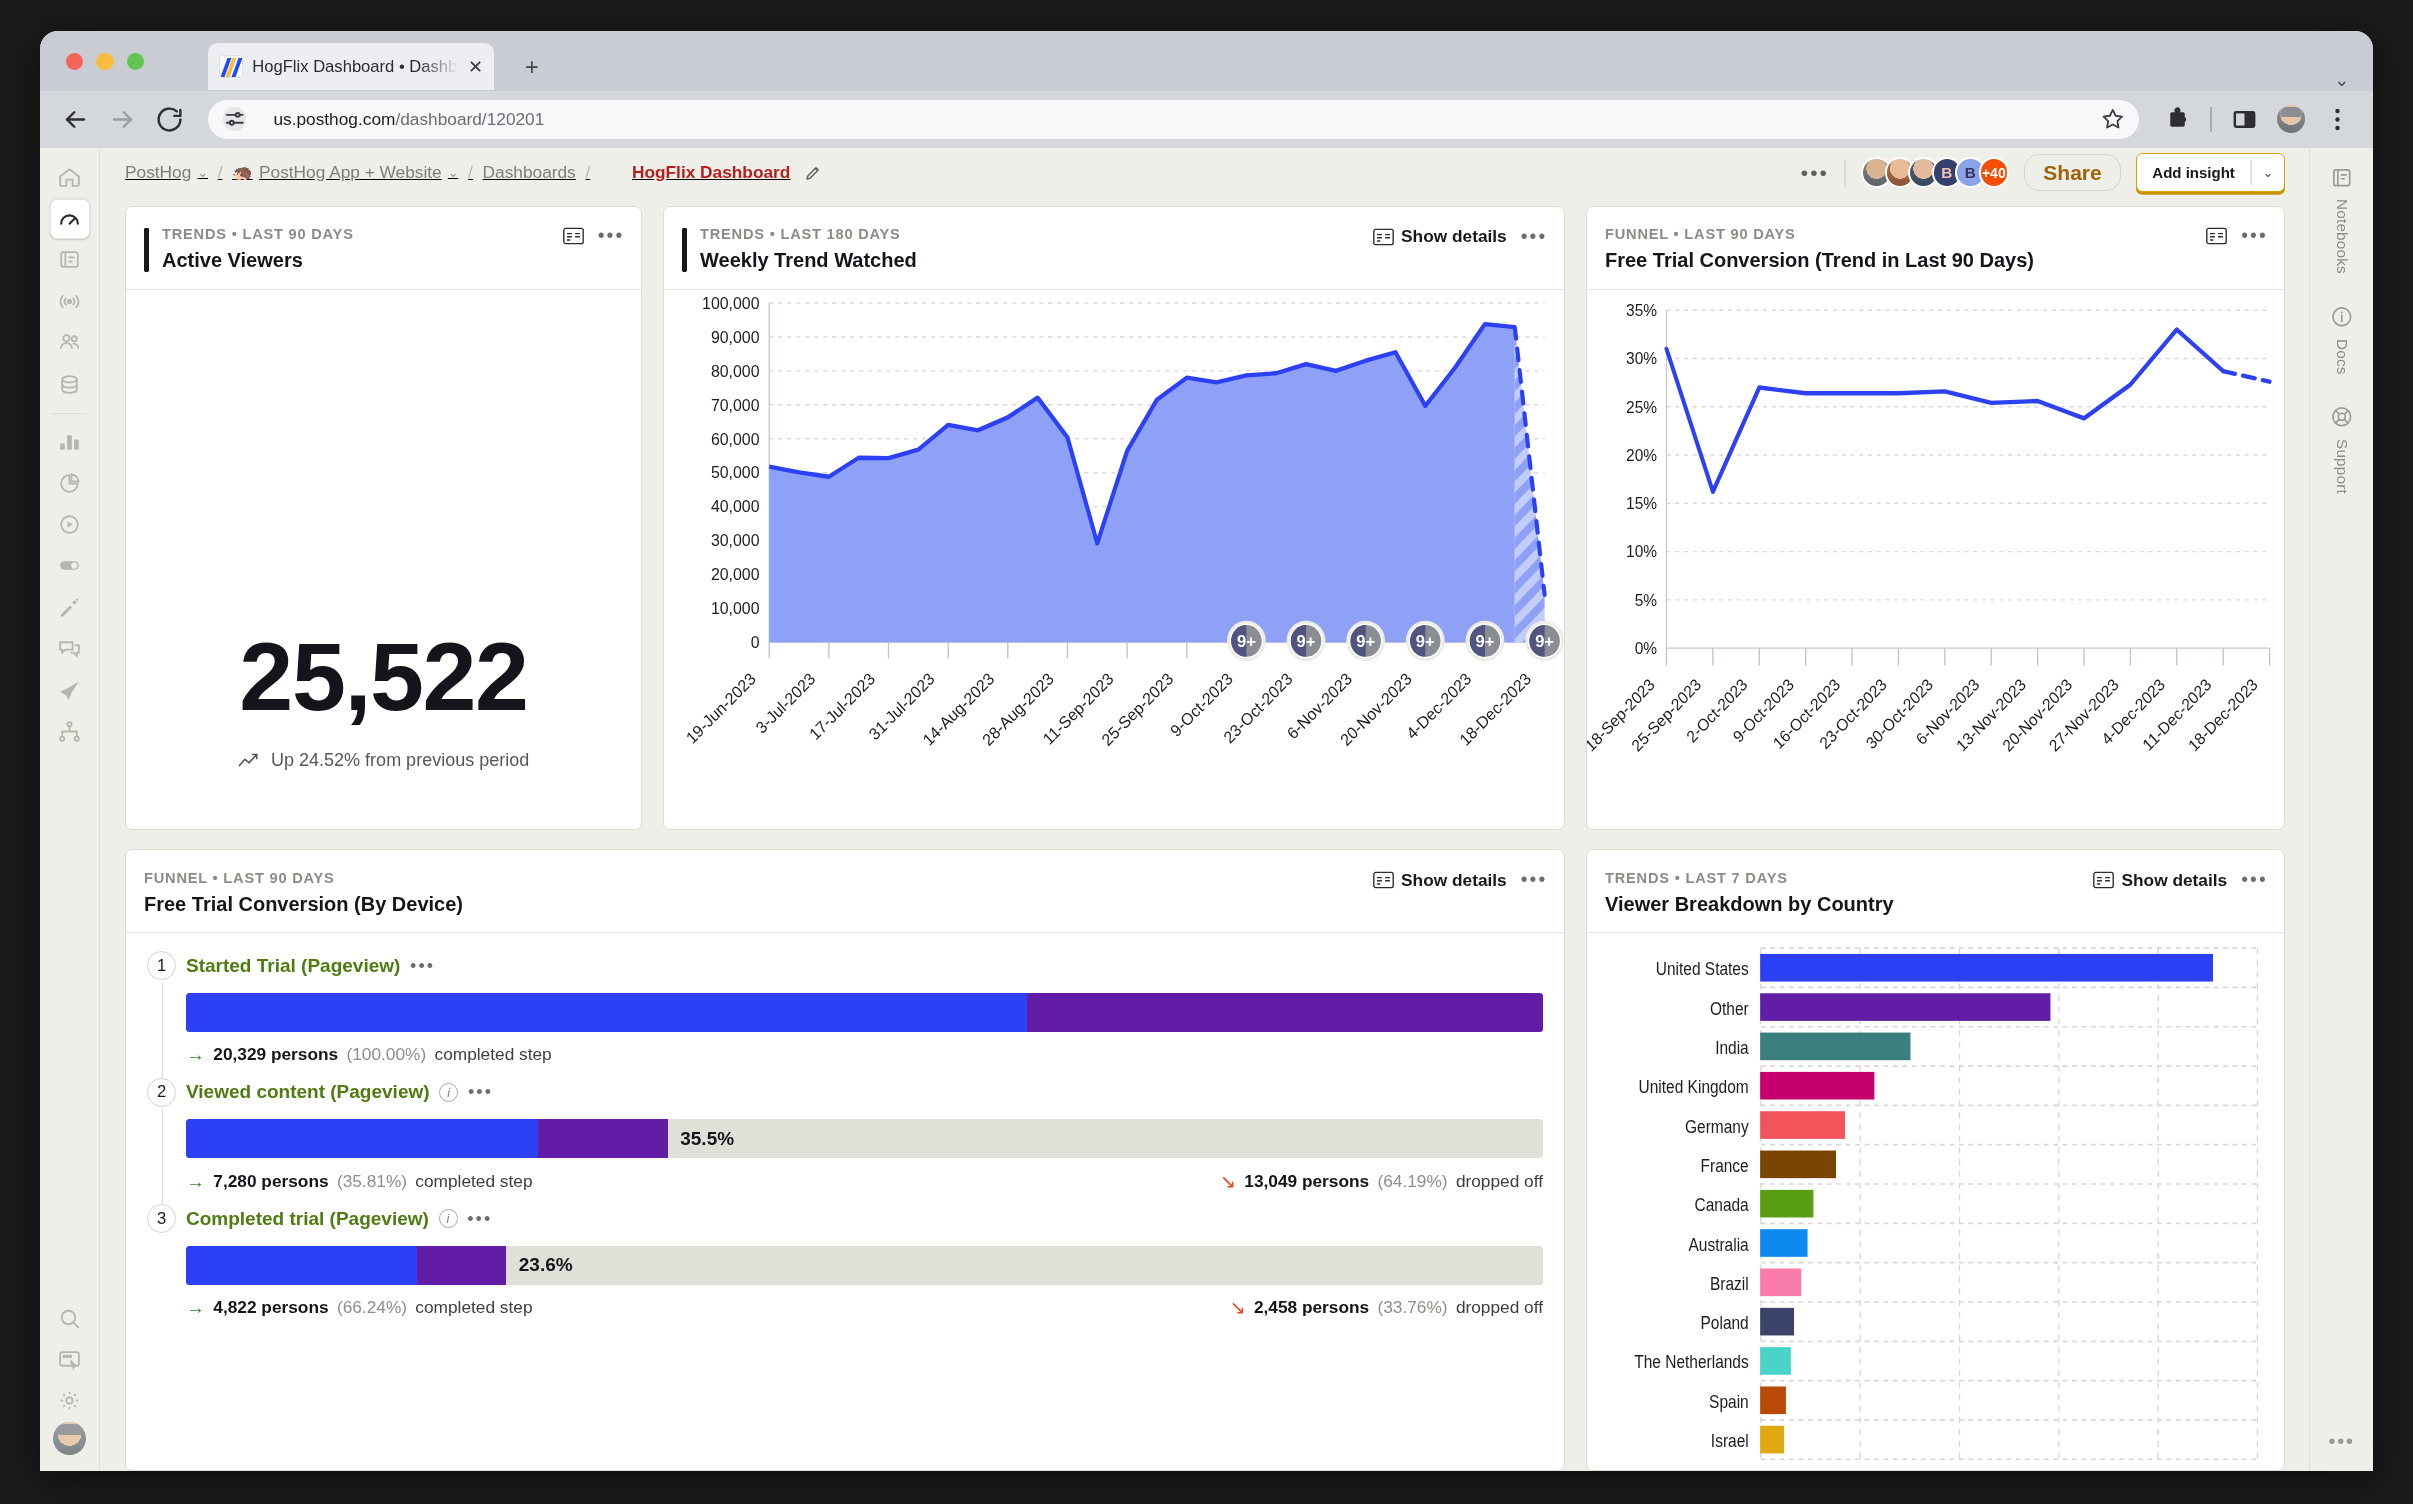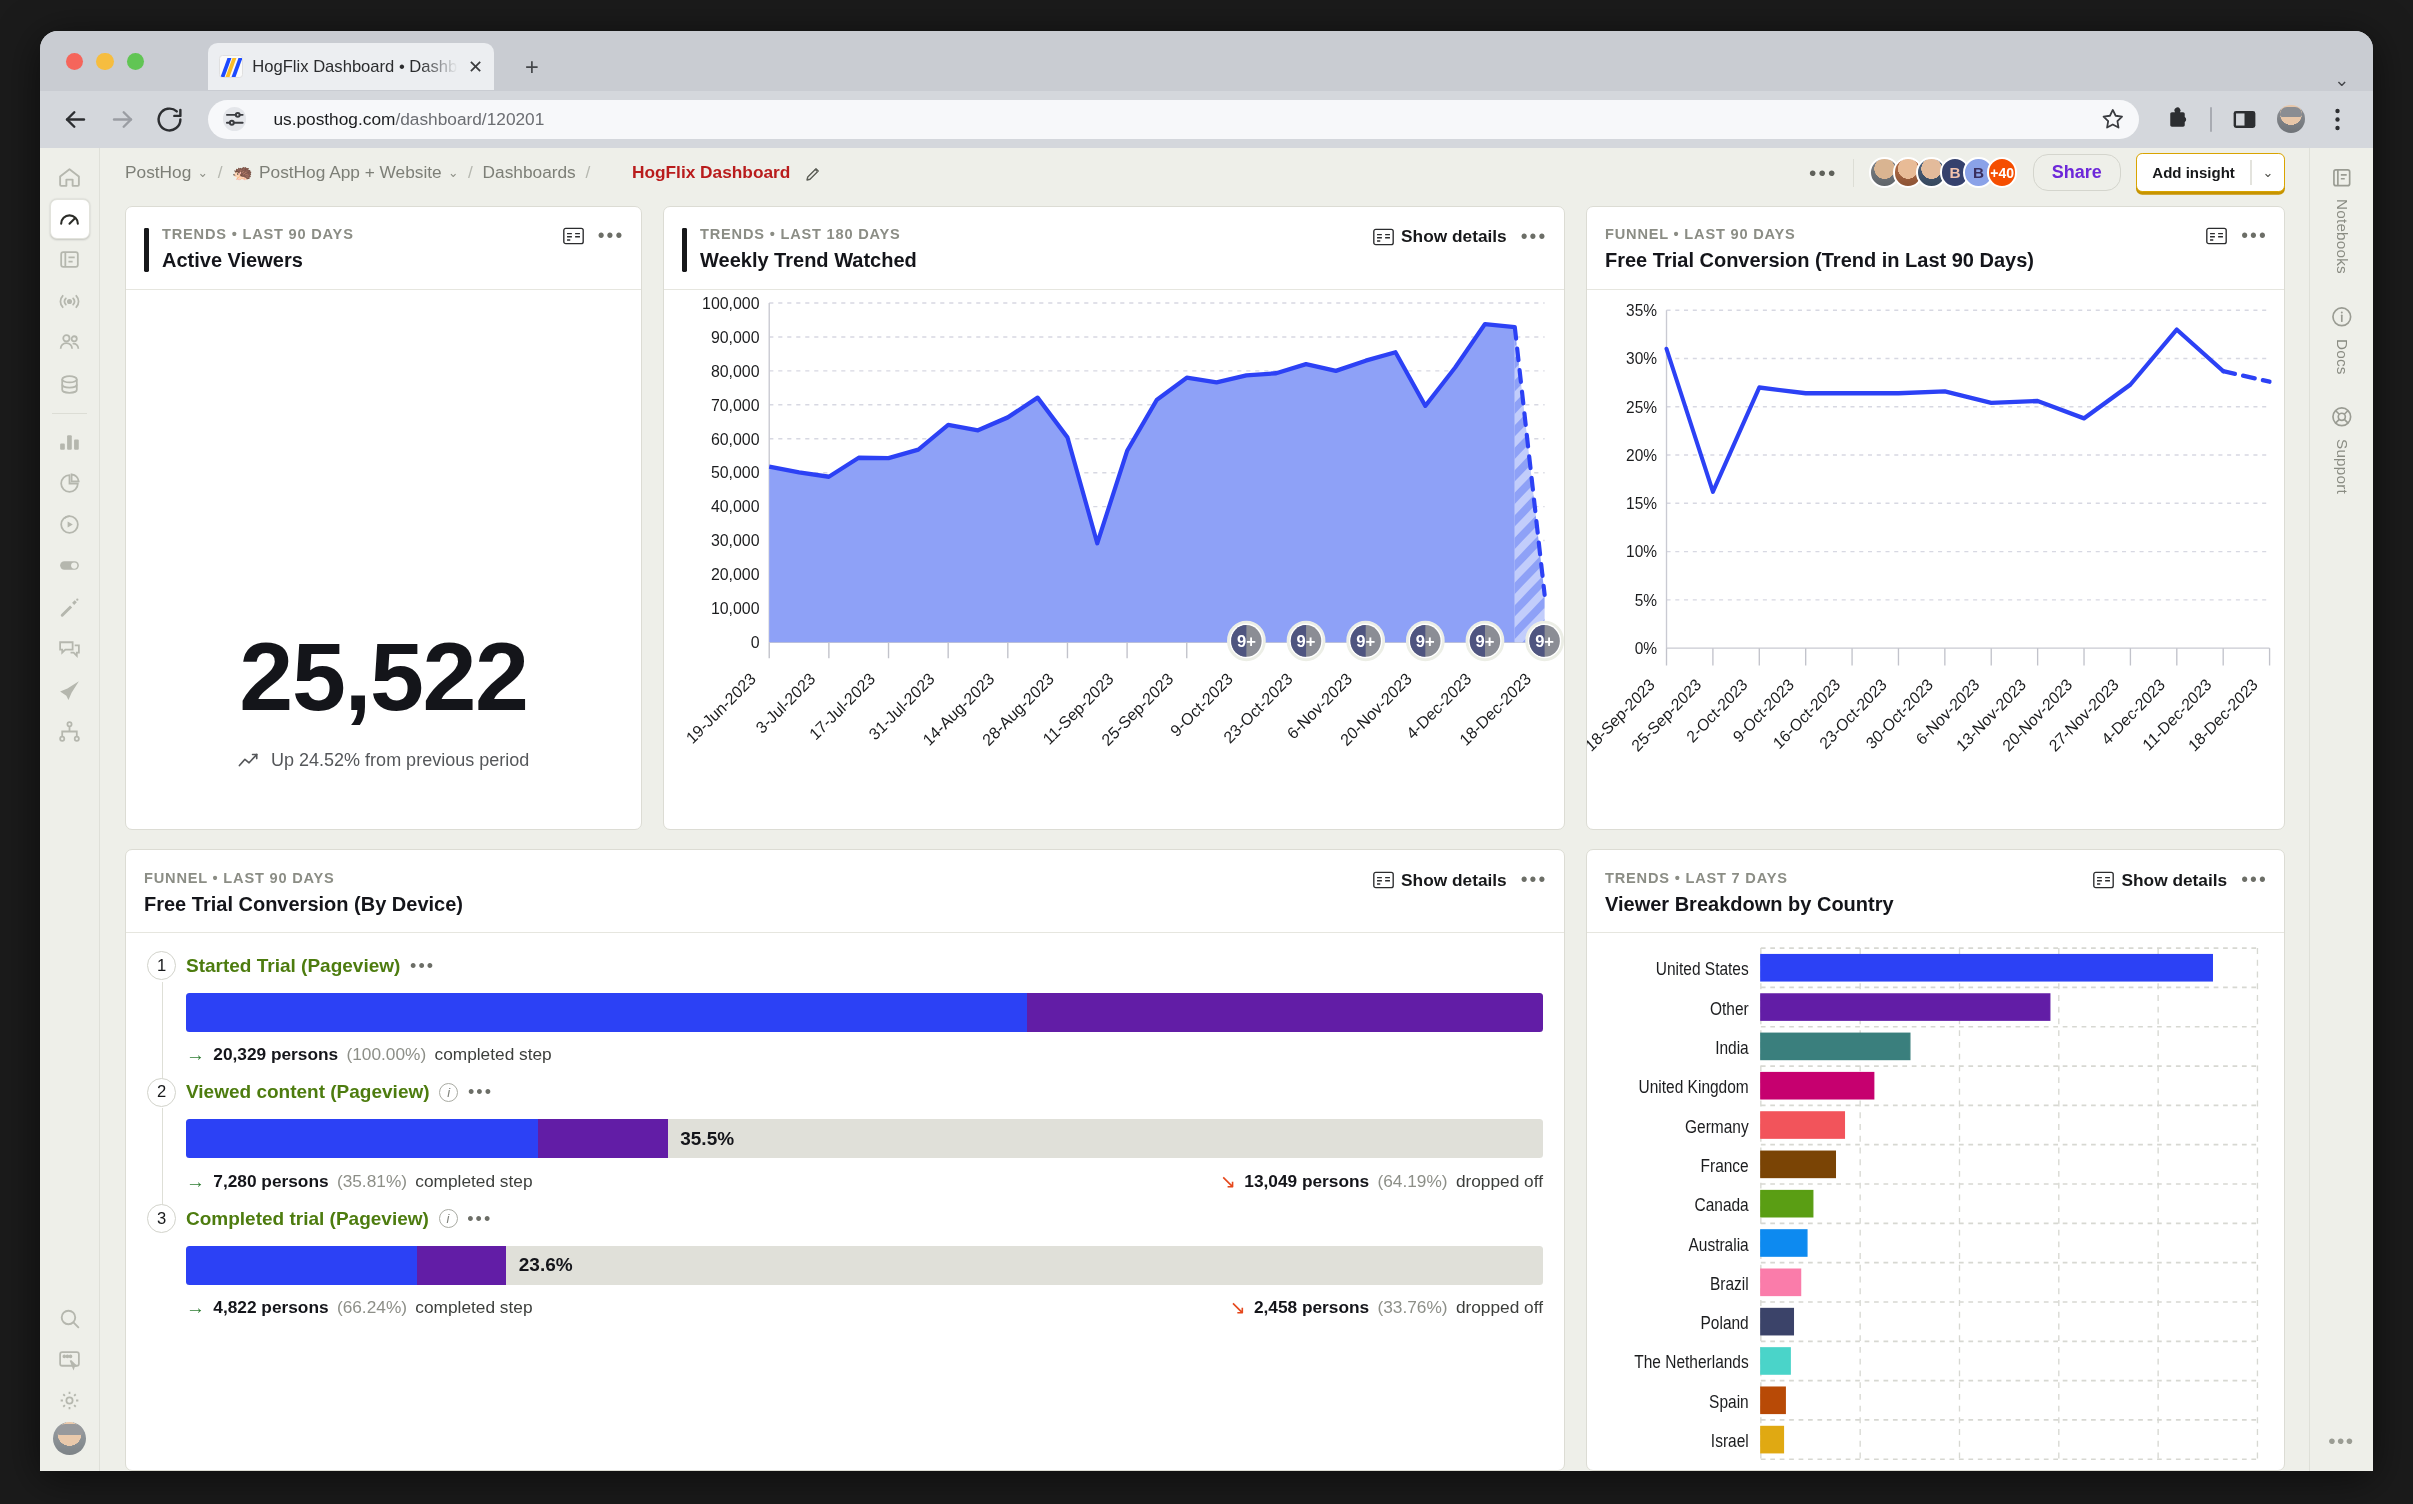--- a/index.html
+++ b/index.html
@@ -139,21 +139,21 @@
     writing-mode: vertical-rl; font-size: 15.3px; letter-spacing: 0.2px; color: #8a8c83;
   }
   .rn-spacer { flex: 1 1 auto; }
   .rn-dots { color:#9a9c93; font-size: 21px; margin-bottom: 18px; letter-spacing:1.4px; cursor:pointer;}
 
   
   .apphead {
     height: 50px; flex: 0 0 50px; display: flex; align-items: center;
     padding: 0 23.6px 0 25px; gap: 0; background: #eeefe9;
   }
-  .crumbs { display: flex; align-items: flex-end; gap: 9.7px; font-size: 17.3px; }
+  .crumbs { display: flex; align-items: center; gap: 9.7px; font-size: 17.3px; text-decoration: underline; }
   .crumb { color: #7d7f77; display: flex; align-items: center; gap: 6.2px; cursor: pointer; white-space: nowrap; }
   .crumb.current { color: #b91c1c; font-weight: bold; cursor: default; margin-left: 32px; }
   .crumb-sep { color: #b6b8b0; font-size: 17.3px; }
   .chev { font-size: 12.5px; color: #8d8f86; }
   .hog-emoji { font-size: 16.6px; }
   .pencil { width: 18px; height: 18px; color: #5c5e57; margin-left: 4.2px; cursor: pointer; }
   .pencil svg { width:100%; height:100%; }
 
   .head-right { margin-left: auto; display: flex; align-items: center; gap: 15.3px; }
   .head-dots { color: #5f615a; font-size: 21px; letter-spacing: 2.1px; cursor: pointer; line-height:1;}
@@ -169,21 +169,21 @@
   .av.ph1 { background: radial-gradient(circle at 50% 36%, #d9b491 0 46%, transparent 47%), linear-gradient(#7e8388,#5f6469); }
   .av.ph2 { background: radial-gradient(circle at 50% 36%, #e8bb96 0 46%, transparent 47%), linear-gradient(#b6704a,#8c5334); }
   .av.ph3 { background: radial-gradient(circle at 50% 36%, #e3bb9b 0 46%, transparent 47%), linear-gradient(#4f6480,#36475c); }
   .av.b1 { background: #35416d; color: #f2c3ad; }
   .av.b2 { background: #8aa2e8; color: #3a2f5e; }
   .av.more { background: #f54e00; font-size: 14px; }
 
   .btn-share {
     height: 37px; padding: 0 18px; border-radius: 15px;
     background: #eeefe9; border: 0.7px solid #d4d5cd;
-    font-size: 18px; font-weight: bold; color: #6d28d9; cursor: pointer;
+    font-size: 21px; font-weight: bold; color: #a16207; cursor: pointer;
     display: flex; align-items: center;
   }
   .btn-add {
     height: 39px; display: flex; align-items: stretch;
     background: #fff; border: 1.4px solid #d9a400; border-radius: 6.2px;
     box-shadow: 0 2.8px 0 #c79400; overflow: hidden; cursor: pointer;
   }
   .btn-add .lbl { display: flex; align-items: center; padding: 0 15.3px; font-size: 15px; font-weight: bold; color: #17181a; }
   .btn-add .sep { width: 1.4px; background: #e3e3dd; margin: 6.2px 0; }
   .btn-add .car { display: flex; align-items: center; padding: 0 11px; font-size: 13px; color: #4a4b45; }

